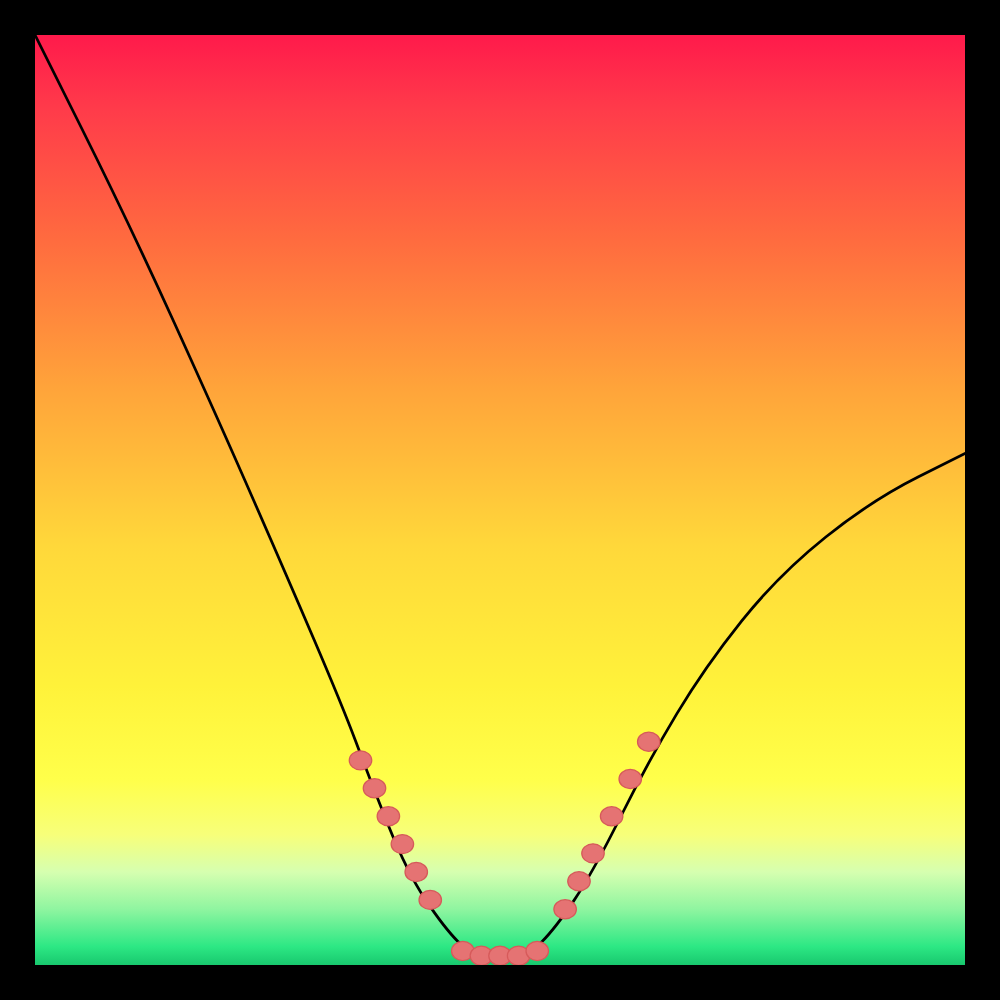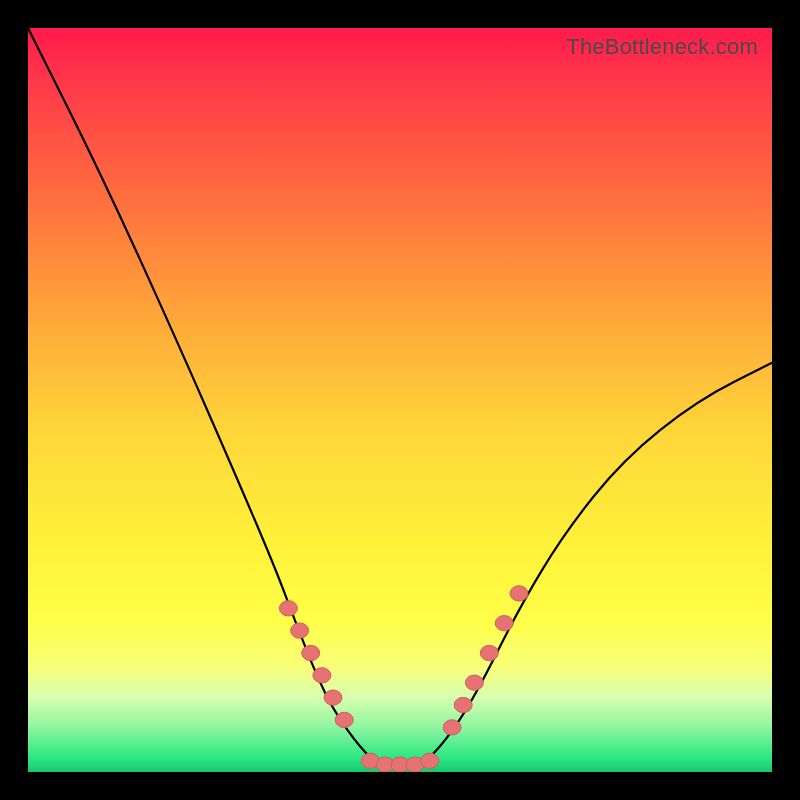--- a/index.html
+++ b/index.html
@@ -55,21 +55,20 @@
     left: 0;
     width: 744px;
     height: 744px;
   }
 </style>
 </head>
 <body>
 
 <div class="frame">
   <div class="plot-area">
-    <div class="watermark">TheBottleneck.com</div>
     <svg class="curve" viewBox="0 0 744 744" preserveAspectRatio="none">
       <path id="curve-path" fill="none" stroke="#000000" stroke-width="2.2" stroke-linecap="round" d="M 0.0 0.0 Q 0.0 0.0 37.2 74.4 Q 74.4 148.8 111.6 230.6 Q 148.8 312.5 174.8 372.0 Q 200.9 431.5 223.2 483.6 Q 245.5 535.7 256.7 565.4 Q 267.8 595.2 282.7 632.4 Q 297.6 669.6 312.5 691.9 Q 327.4 714.2 338.5 725.4 Q 349.7 736.6 360.8 736.6 Q 372.0 736.6 383.2 736.6 Q 394.3 736.6 405.5 725.4 Q 416.6 714.2 431.5 691.9 Q 446.4 669.6 468.7 625.0 Q 491.0 580.3 513.4 543.1 Q 535.7 505.9 565.4 468.7 Q 595.2 431.5 632.4 401.8 Q 669.6 372.0 706.8 353.4 T 744.0 334.8"></path>
       <g id="markers">
           <ellipse cx="260.4" cy="580.3" rx="9" ry="7.6499999999999995" fill="#e57373" stroke="#d65a5a" stroke-width="1"></ellipse>
           <ellipse cx="271.6" cy="602.6" rx="9" ry="7.6499999999999995" fill="#e57373" stroke="#d65a5a" stroke-width="1"></ellipse>
           <ellipse cx="282.7" cy="625.0" rx="9" ry="7.6499999999999995" fill="#e57373" stroke="#d65a5a" stroke-width="1"></ellipse>
           <ellipse cx="293.9" cy="647.3" rx="9" ry="7.6499999999999995" fill="#e57373" stroke="#d65a5a" stroke-width="1"></ellipse>
           <ellipse cx="305.0" cy="669.6" rx="9" ry="7.6499999999999995" fill="#e57373" stroke="#d65a5a" stroke-width="1"></ellipse>
           <ellipse cx="316.2" cy="691.9" rx="9" ry="7.6499999999999995" fill="#e57373" stroke="#d65a5a" stroke-width="1"></ellipse>
           <ellipse cx="342.2" cy="732.8" rx="9" ry="7.6499999999999995" fill="#e57373" stroke="#d65a5a" stroke-width="1"></ellipse>

